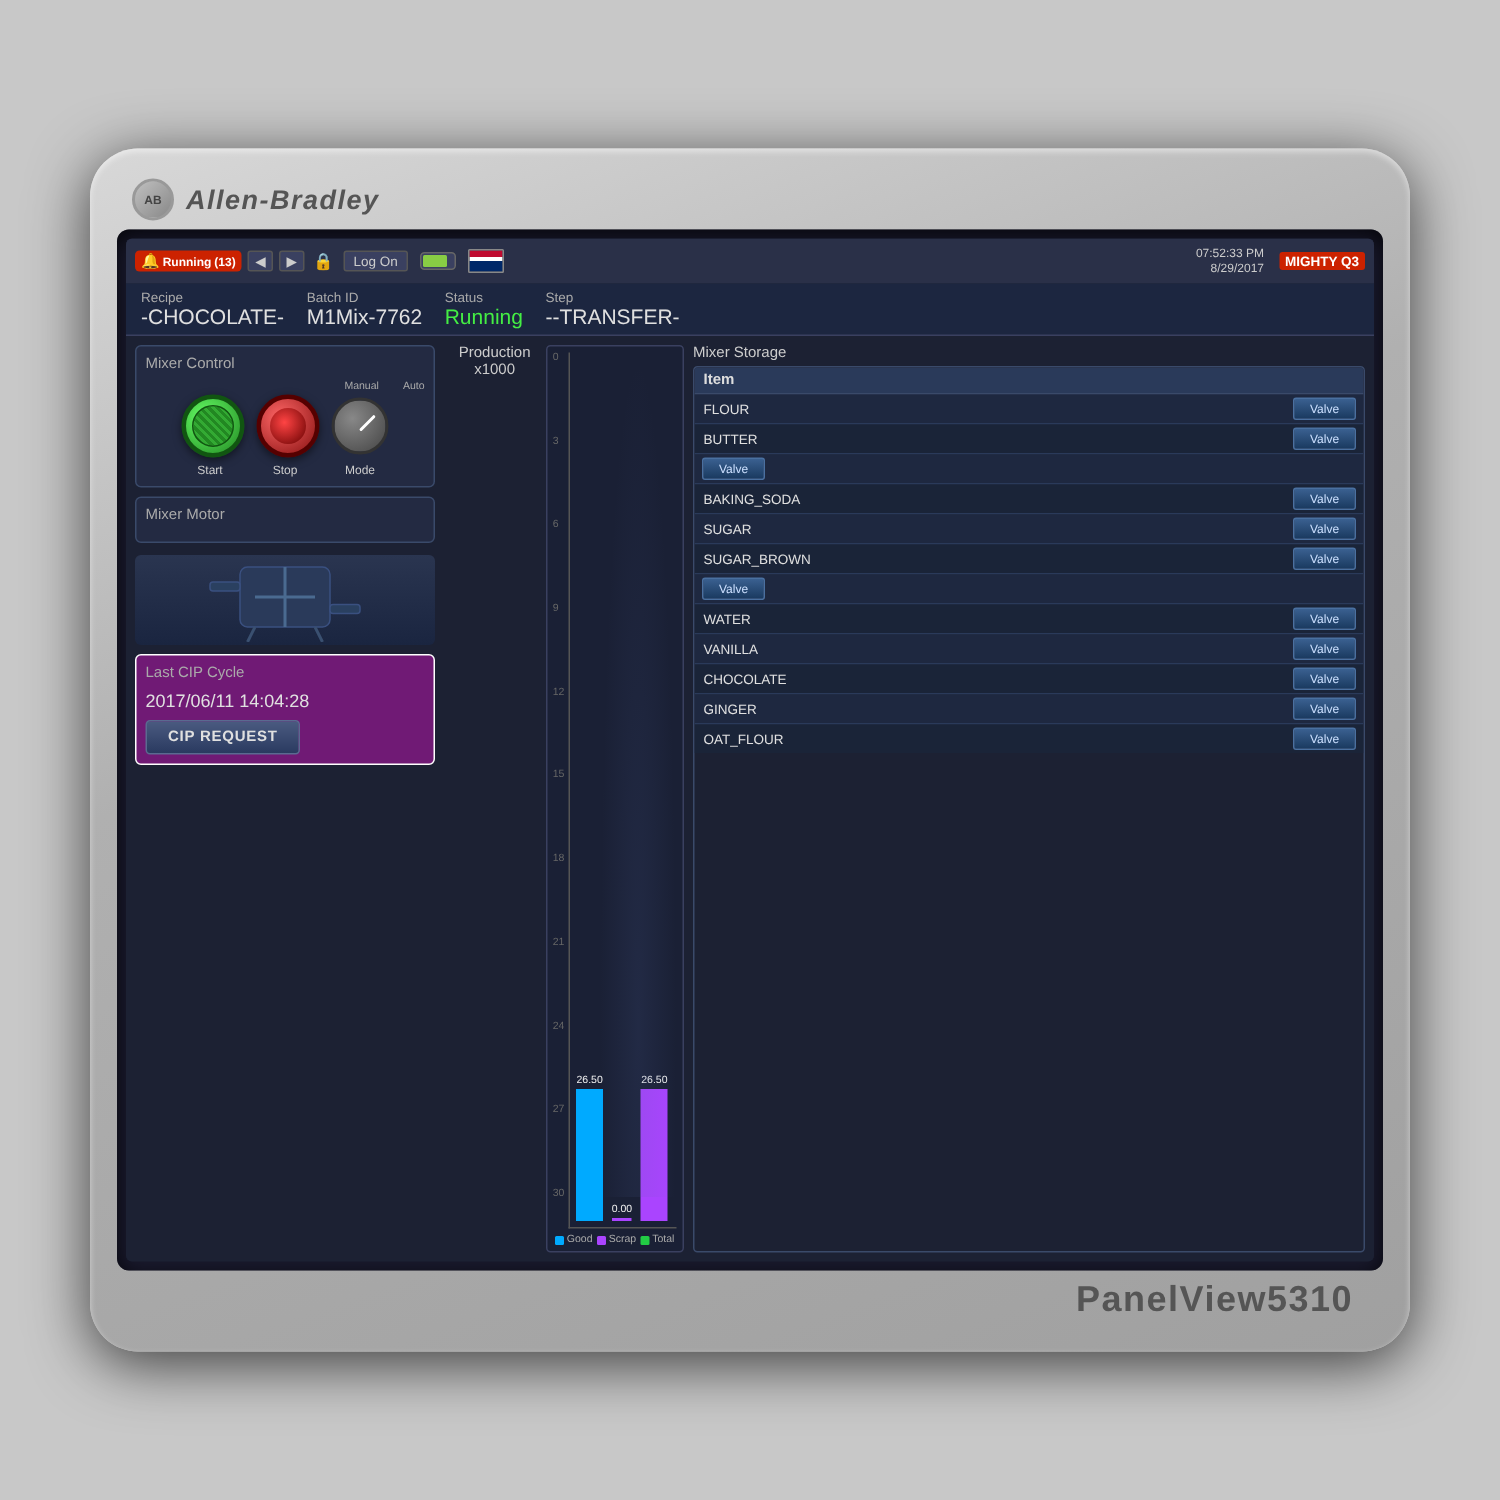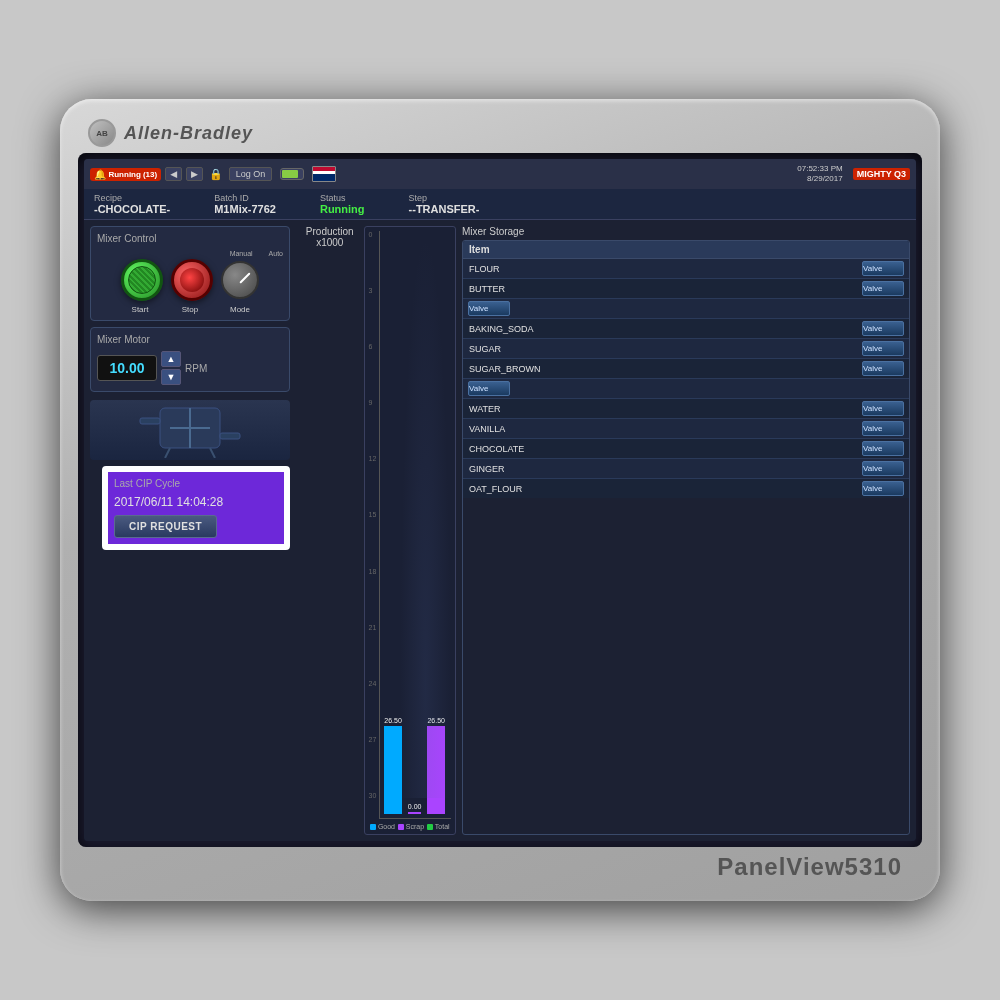--- a/index.html
+++ b/index.html
@@ -135,28 +135,28 @@
       font-weight: bold;
       padding: 1px 4px;
       border-radius: 2px;
     }
 
     
     .hmi-infobar {
       background: #1c2640;
       display: flex;
       padding: 4px 10px;
-      gap: 44px;
+      gap: 15px;
       border-bottom: 1px solid #3a4060;
     }
     .info-group label {
       font-size: 9px; color: #aaa; display: block;
     }
     .info-group .info-value {
-      font-size: 11px; color: #e0e0e0; font-weight: bold;
+      font-size: 14px; color: #e0e0e0; font-weight: normal;
     }
     .info-value.running { color: #44ee44; }
 
     
     .hmi-main {
       flex: 1;
       display: flex;
       background: #1c2133;
       padding: 6px;
       gap: 6px;
@@ -260,25 +260,24 @@
       color: white;
       width: 20px; height: 16px;
       display: flex; align-items: center; justify-content: center;
       font-size: 9px;
       border-radius: 2px;
       cursor: pointer;
     }
     .rpm-unit { font-size: 10px; color: #aaa; }
 
     .last-cip-section {
-      background: #6d28d9;
-      border: 6px solid #ffffff;
+      background: #701a75;
+      border: 1px solid #ffffff;
       border-radius: 4px;
       padding: 6px;
-      margin-left: 12px;
     }
     .last-cip-value {
       font-size: 12px; color: #e0e0e0; margin: 3px 0 6px 0;
     }
     .cip-request-btn {
       background: linear-gradient(180deg, #4a5a80 0%, #2a3a60 100%);
       border: 1px solid #5a6a90;
       color: #e0e0e0;
       font-size: 10px;
       font-weight: bold;
@@ -400,20 +399,21 @@
     }
     .valve-btn {
       width: 42px;
       margin: 2px 5px;
       background: linear-gradient(180deg, #3a6090 0%, #1a3a60 100%);
       border: 1px solid #4a70a0;
       color: #cce0ff;
       font-size: 8px;
       padding: 2px 0;
       border-radius: 2px;
+      text-align: center;
       cursor: pointer;
     }
 
     
     .mixer-bg {
       position: relative;
       background: #181e30;
       border-radius: 4px;
       overflow: hidden;
       height: 60px;
@@ -503,28 +503,20 @@
             </div>
             <div class="btn-labels">
               <div class="btn-label">Start</div>
               <div class="btn-label">Stop</div>
               <div class="btn-label">Mode</div>
             </div>
           </div>
 
           <div class="mixer-motor-section">
             <div class="section-title">Mixer Motor</div>
-            <div class="rpm-control">
-              <div class="rpm-display">10.00</div>
-              <div class="rpm-arrows">
-                <div class="rpm-arrow">▲</div>
-                <div class="rpm-arrow">▼</div>
-              </div>
-              <div class="rpm-unit">RPM</div>
-            </div>
           </div>
 
           <div class="mixer-bg">
             <div class="mixer-machine-visual">
 
               <svg width="120" height="55" viewBox="0 0 120 55">
 
                 <rect x="30" y="5" width="60" height="40" rx="5" fill="#2a3a5a" stroke="#3a5080" stroke-width="1"></rect>
 
                 <line x1="60" y1="5" x2="60" y2="45" stroke="#4a6a90" stroke-width="2"></line>

